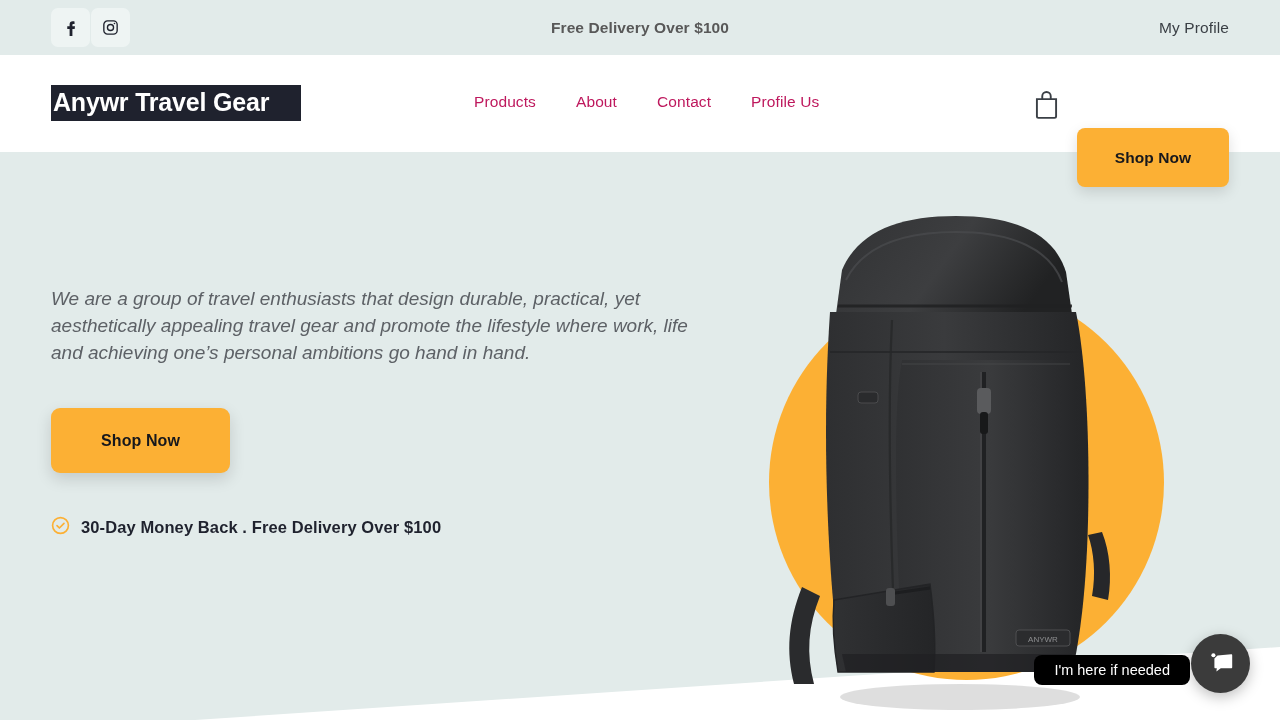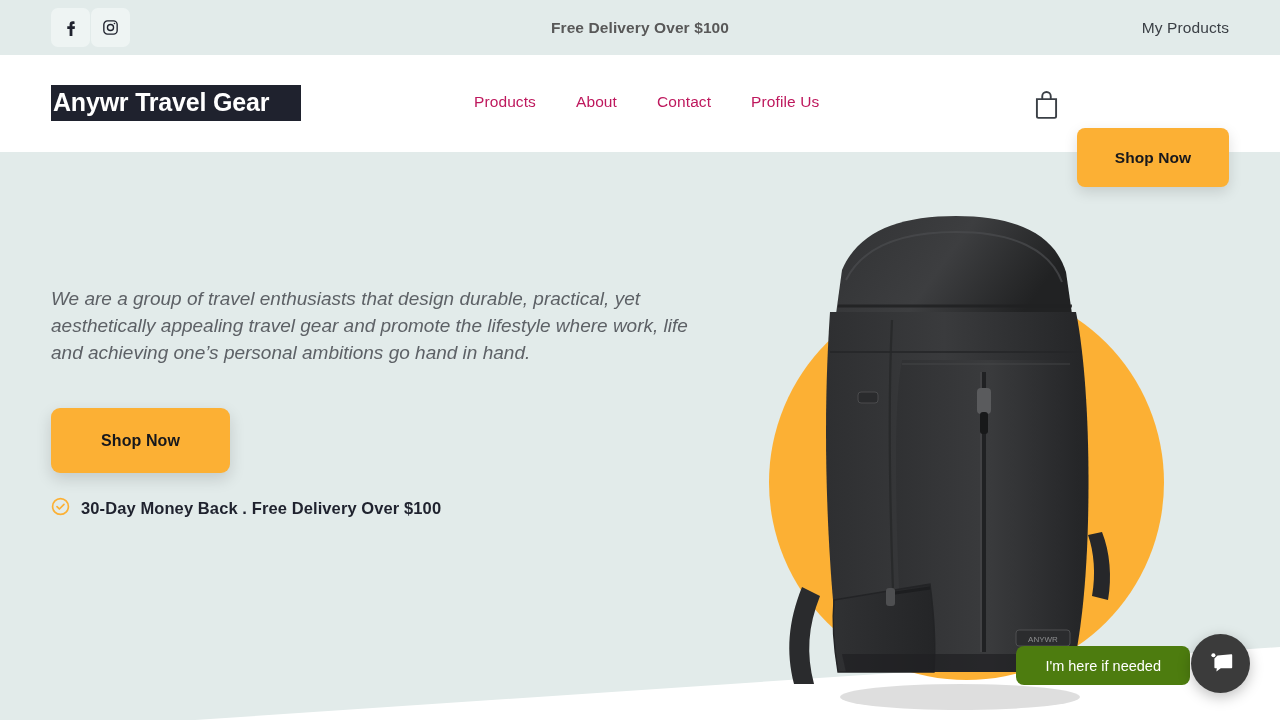--- a/index.html
+++ b/index.html
@@ -201,21 +201,21 @@
     font-family: "Liberation Sans", sans-serif;
     font-size: 16px;
     font-weight: bold;
     color: #17181c;
     cursor: pointer;
     box-shadow: 0 6px 16px rgba(0,0,0,0.14);
     letter-spacing: 0.1px;
   }
 
   .guarantee {
-    margin-top: 24px;
+    margin-top: 43px;
     display: flex;
     align-items: center;
     gap: 11px;
   }
   .guarantee-text {
     font-size: 16.5px;
     font-weight: bold;
     color: #1f222e;
     letter-spacing: 0.1px;
     white-space: nowrap;
@@ -229,23 +229,23 @@
     width: 350px;
     height: 510px;
     z-index: 2;
   }
 
   
   .chat-tooltip {
     position: absolute;
     right: 90px;
     bottom: 35px;
-    height: 39px;
-    padding: 0 29px;
-    background: #4d7c0f;
+    height: 30px;
+    padding: 0 20px;
+    background: #000000;
     color: #ffffff;
     border-radius: 8px;
     font-size: 14.5px;
     display: flex;
     align-items: center;
     white-space: nowrap;
     z-index: 20;
   }
 
   .chat-button {
@@ -283,21 +283,21 @@
           <rect x="2.6" y="2.6" width="18.8" height="18.8" rx="5.2"></rect>
           <circle cx="12" cy="12" r="4.3"></circle>
           <circle cx="17.6" cy="6.4" r="1.15" fill="#1f222e" stroke="none"></circle>
         </svg>
       </span>
     </div>
   </div>
 
   <div class="topbar-msg">Free Delivery Over $100</div>
 
-  <div class="profile-link">My Products</div>
+  <div class="profile-link">My Profile</div>
 </div>
 
 <div class="header">
 
   <div class="logo">Anywr Travel Gear</div>
 
   <nav class="nav">
     <span class="nav-item">Products</span>
     <span class="nav-item">About</span>
     <span class="nav-item">Contact</span>

